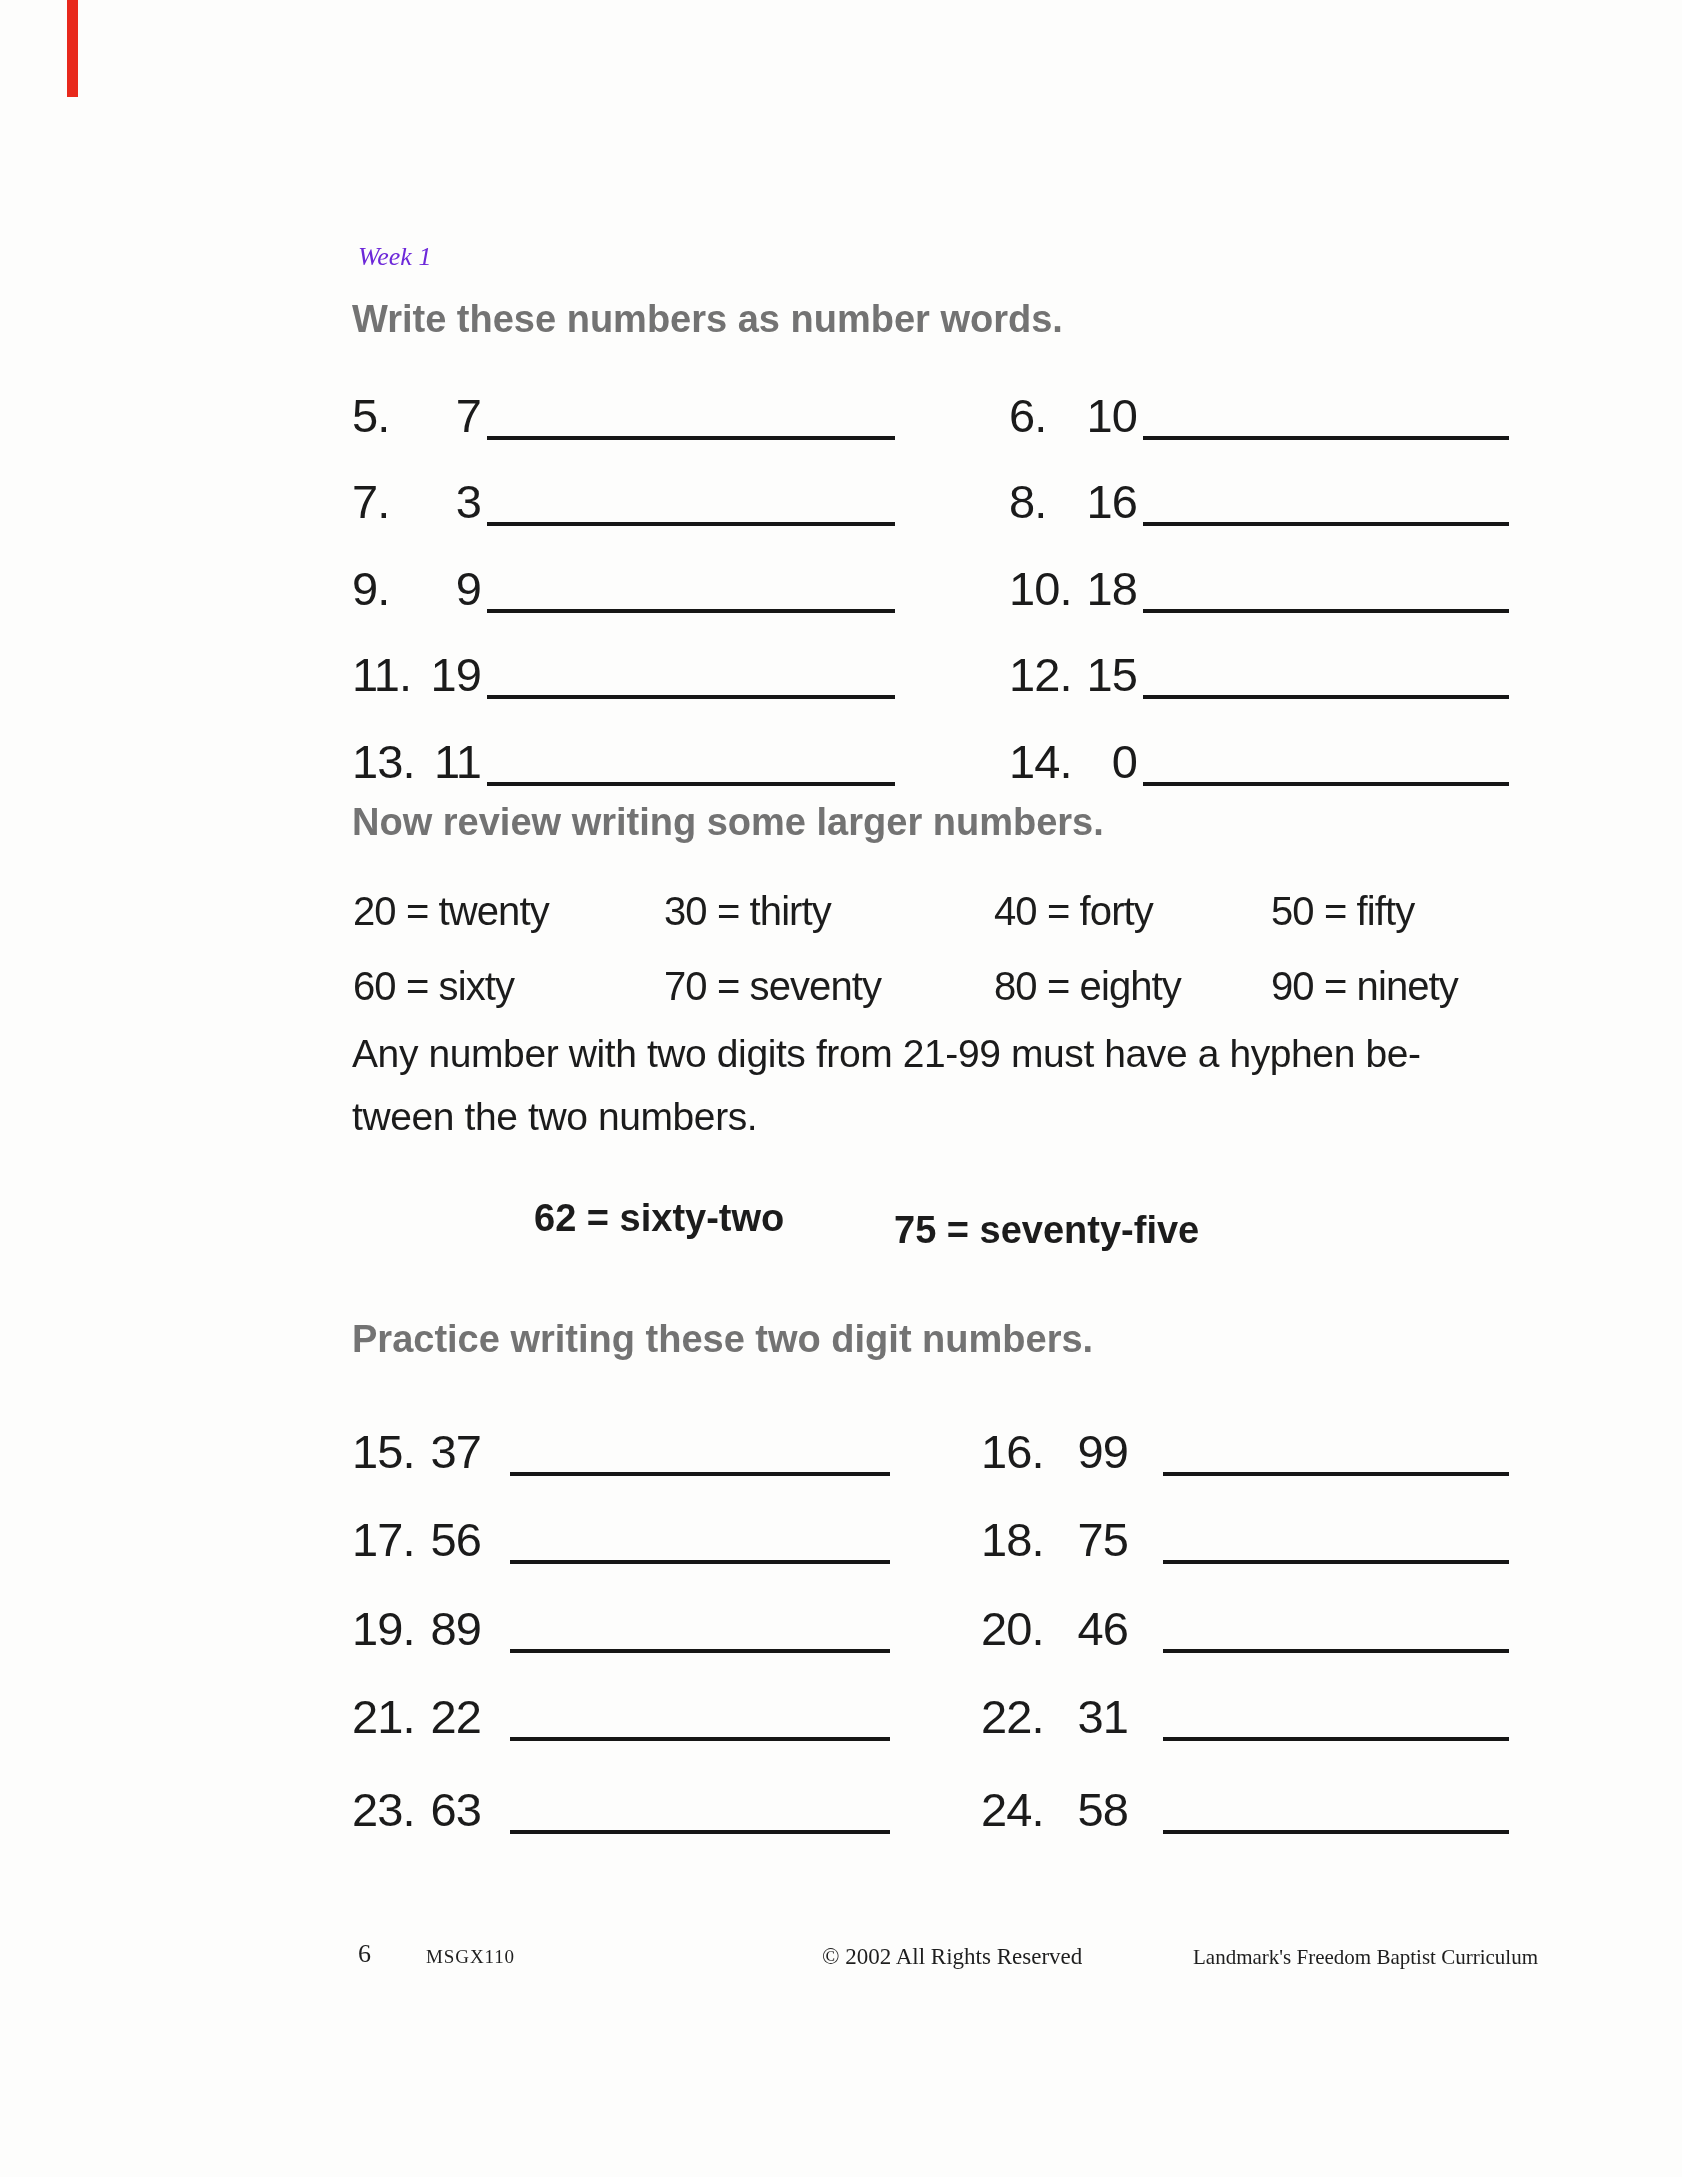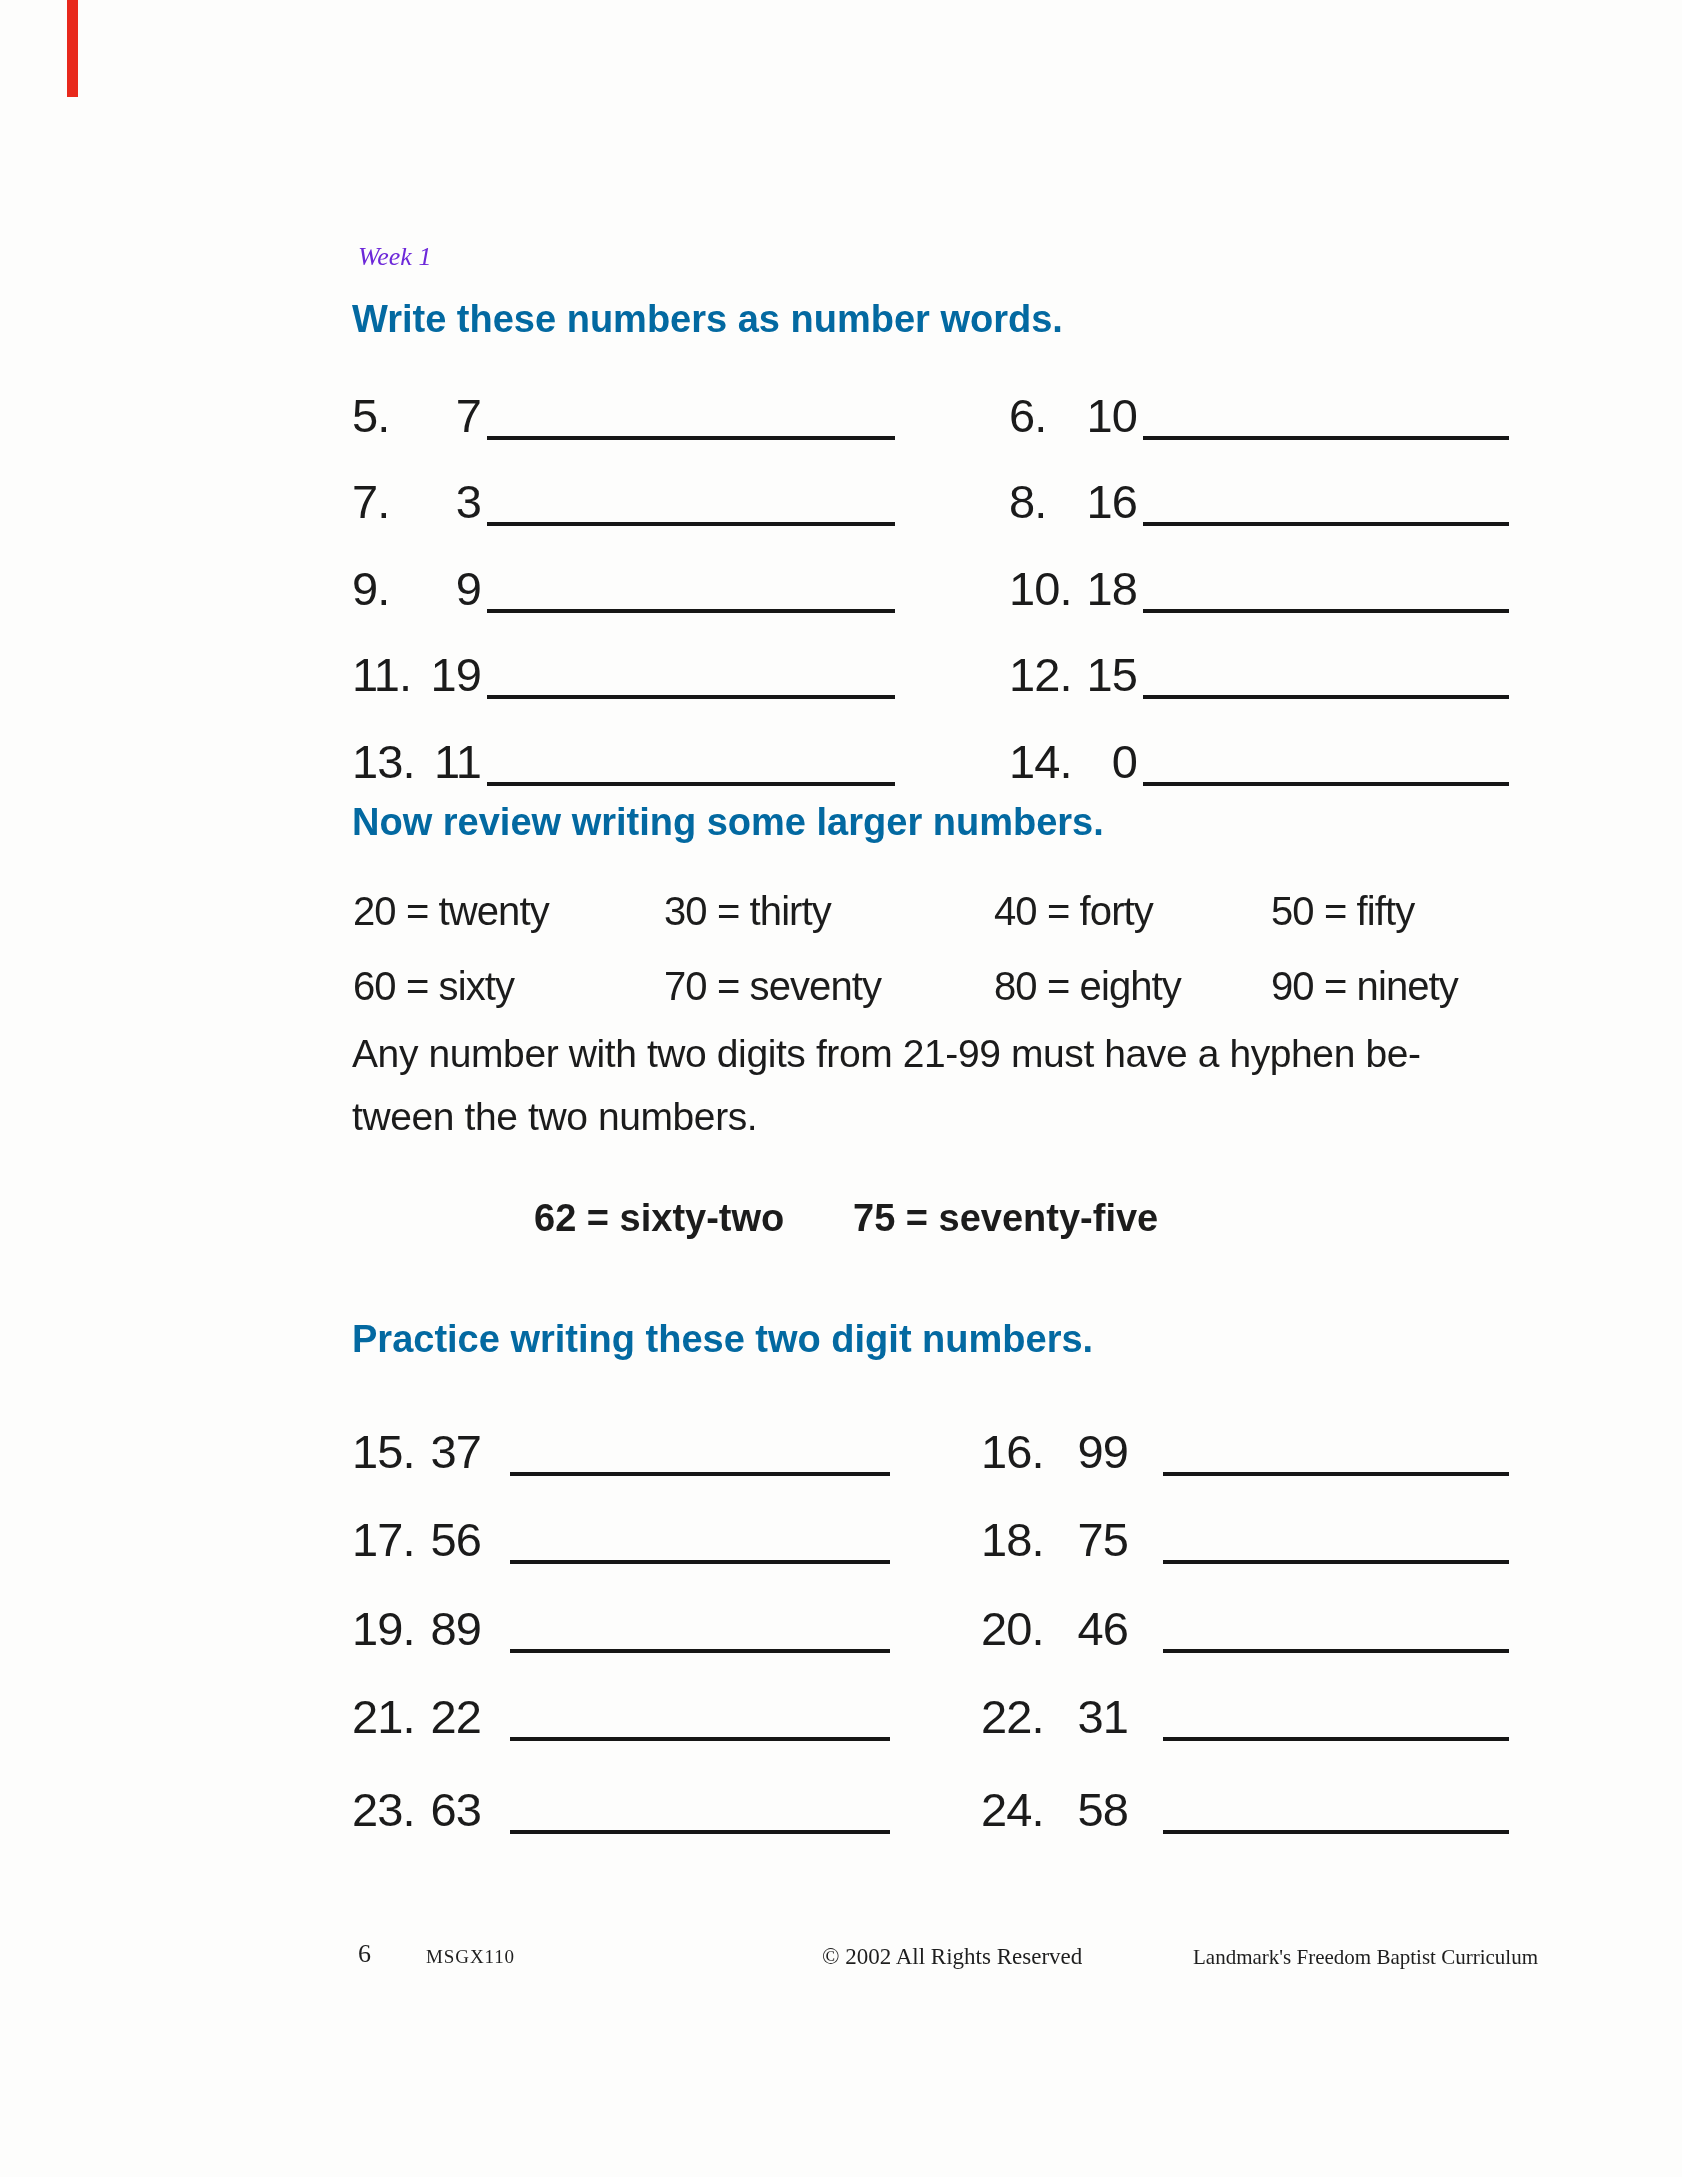--- a/index.html
+++ b/index.html
@@ -7,21 +7,21 @@
     width:1683px;height:2177px;position:relative;overflow:hidden;
     background:#fdfdfc;color:#1c1c1c;
     font-family:"Liberation Sans",sans-serif;
   }
 
   
   .red-mark{position:absolute;left:67px;top:0;width:11.2px;height:97px;background:#e8291c;}
 
   
   .week{position:absolute;left:358px;top:243px;font:italic 26px/28px "Liberation Serif",serif;color:#6d28d9;}
-  .heading{position:absolute;left:352px;font-weight:bold;font-size:38px;line-height:42px;color:#0369a1;}
+  .heading{position:absolute;left:352px;font-weight:bold;font-size:38px;line-height:42px;color:#737373;}
 
   
   .irow{position:absolute;left:0;top:0;width:1683px;height:50px;font-size:47px;line-height:50px;letter-spacing:-0.9px;color:#1b1b1b;}
   .irow span{position:absolute;top:0;}
   .lbl-l{left:352px;}
   .val-l{left:389px;width:92px;text-align:right;}
   .lbl-r1{left:1009px;}
   .val-r1{left:1031px;width:106px;text-align:right;}
   .lbl-r2{left:981px;}
   .val-r2{left:1022px;width:106px;text-align:right;}
@@ -33,21 +33,21 @@
 
   
   .eqrow{position:absolute;left:0;width:1647px;height:43px;font-size:40px;line-height:43px;letter-spacing:-0.9px;}
   .eqrow span{position:absolute;top:0;}
   .eq-c1{left:353px;} .eq-c2{left:664px;} .eq-c3{left:994px;} .eq-c4{left:1271px;}
 
   .para-line{position:absolute;left:352px;font-size:39px;line-height:42px;letter-spacing:-0.4px;color:#1b1b1b;white-space:nowrap;}
 
   .examples{position:absolute;left:0;top:1197px;width:1683px;height:42px;font-weight:bold;font-size:38px;line-height:42px;padding-left:24px;}
   .examples span{position:absolute;top:0;}
-  .ex-1{left:534px;} .ex-2{left:853px;}
+  .ex-1{left:534px;} .ex-2{left:894px;margin-top:12px;}
 
   
   .footer-item{position:absolute;font-family:"Liberation Serif",serif;color:#1e1e1e;white-space:nowrap;}
   .f-page{left:358px;top:1940px;font-size:26px;line-height:28px;}
   .f-code{left:426px;top:1946px;font-size:19px;line-height:22.5px;letter-spacing:0.9px;}
   .f-copy{left:822px;top:1946px;font-size:23px;line-height:22.5px;}
   .f-pub{left:1193px;top:1946px;font-size:21px;line-height:22.5px;}
 </style>
 </head>
 <body>

